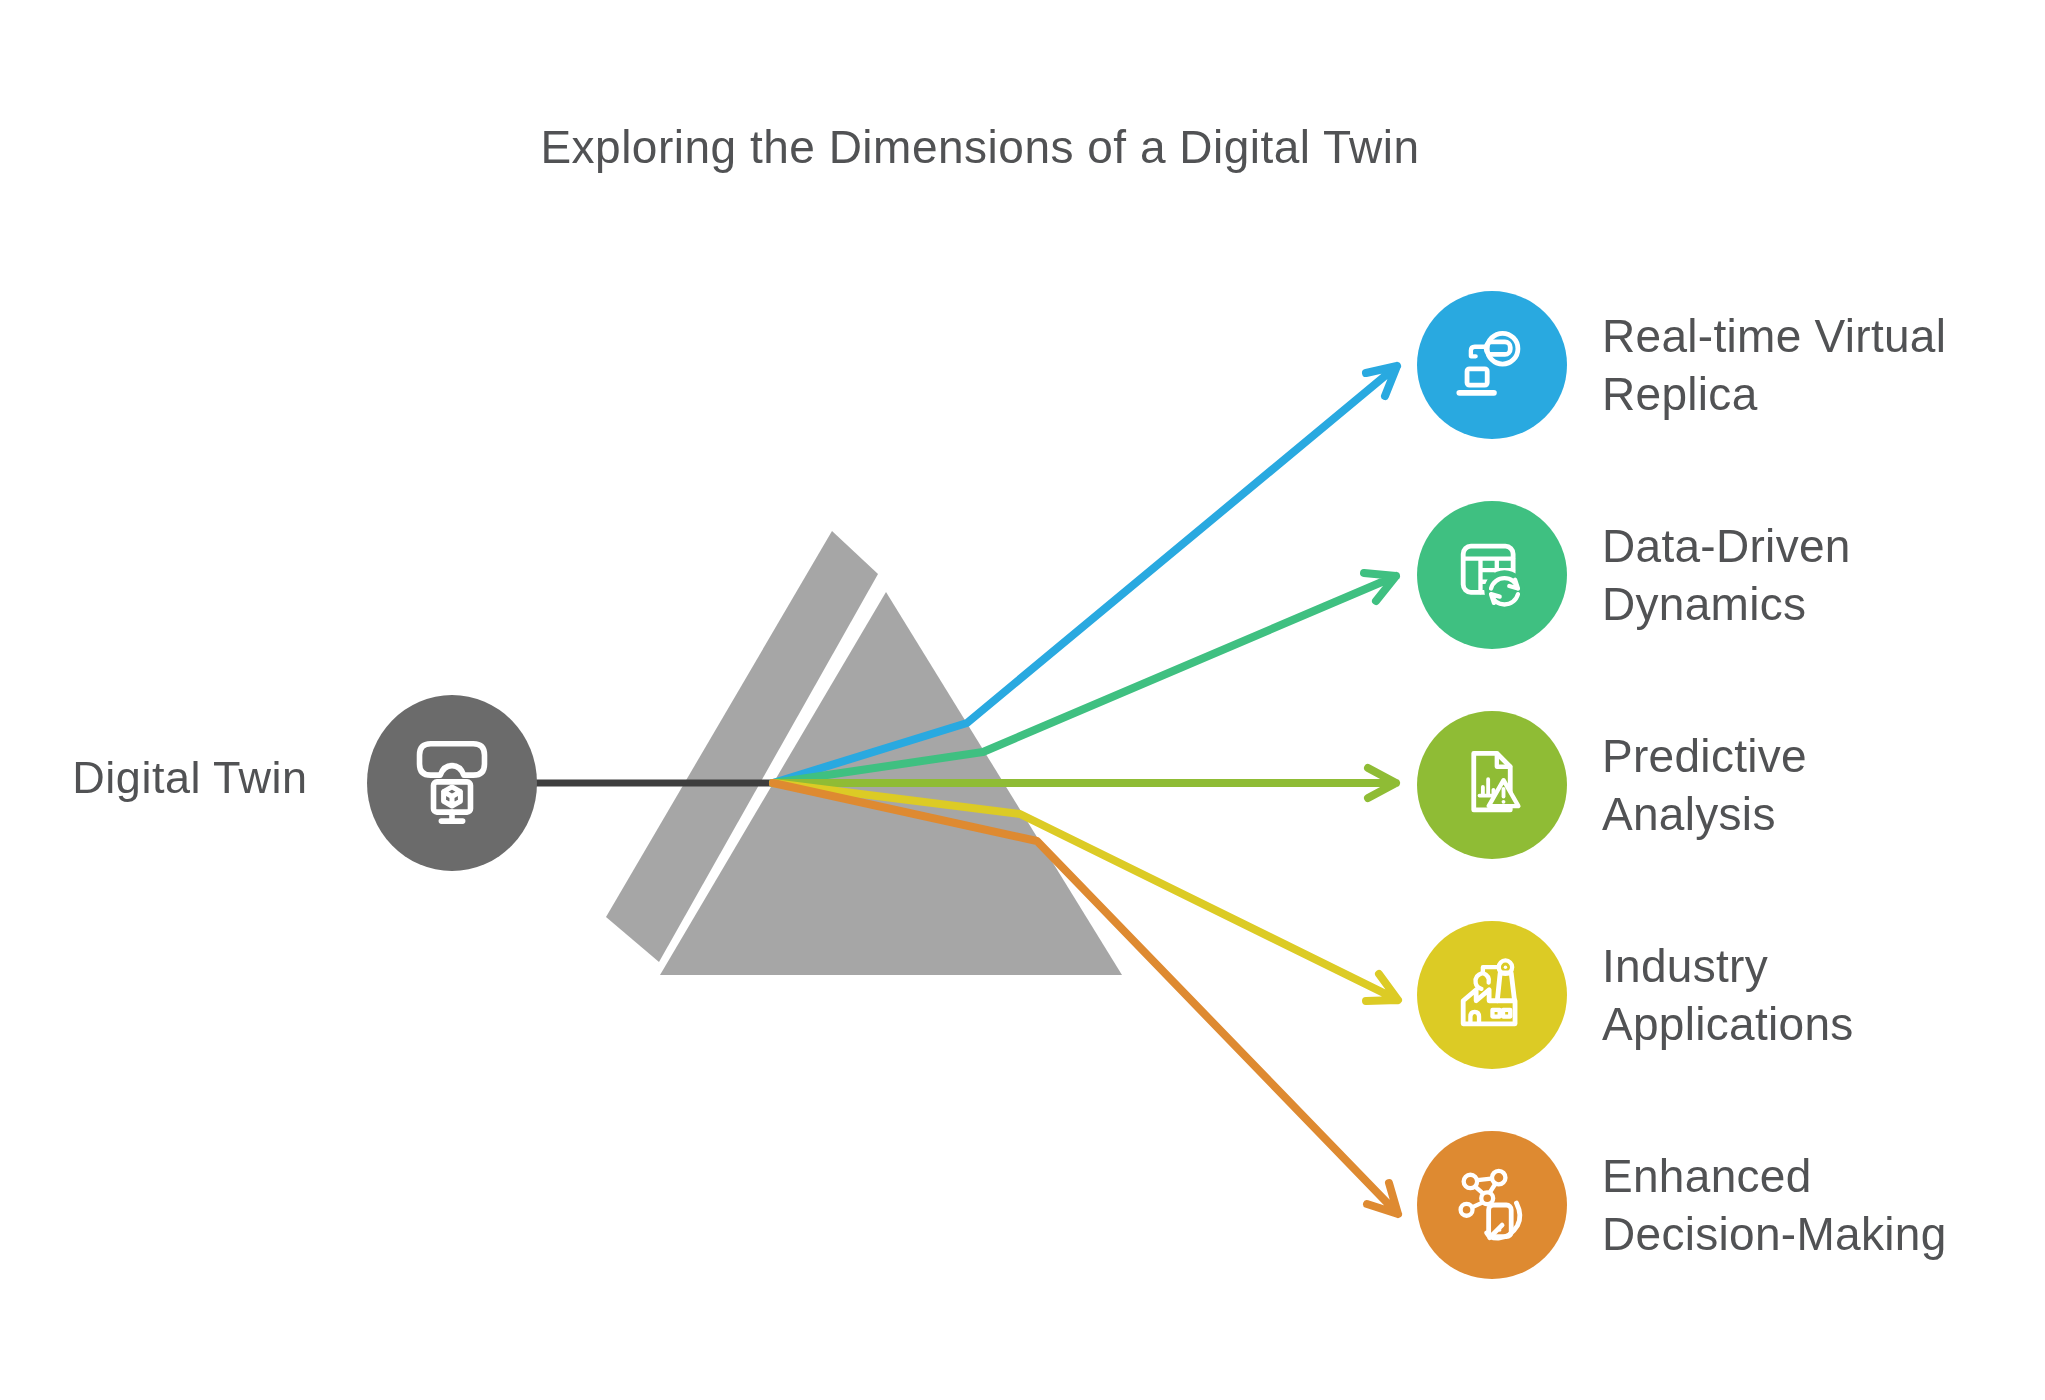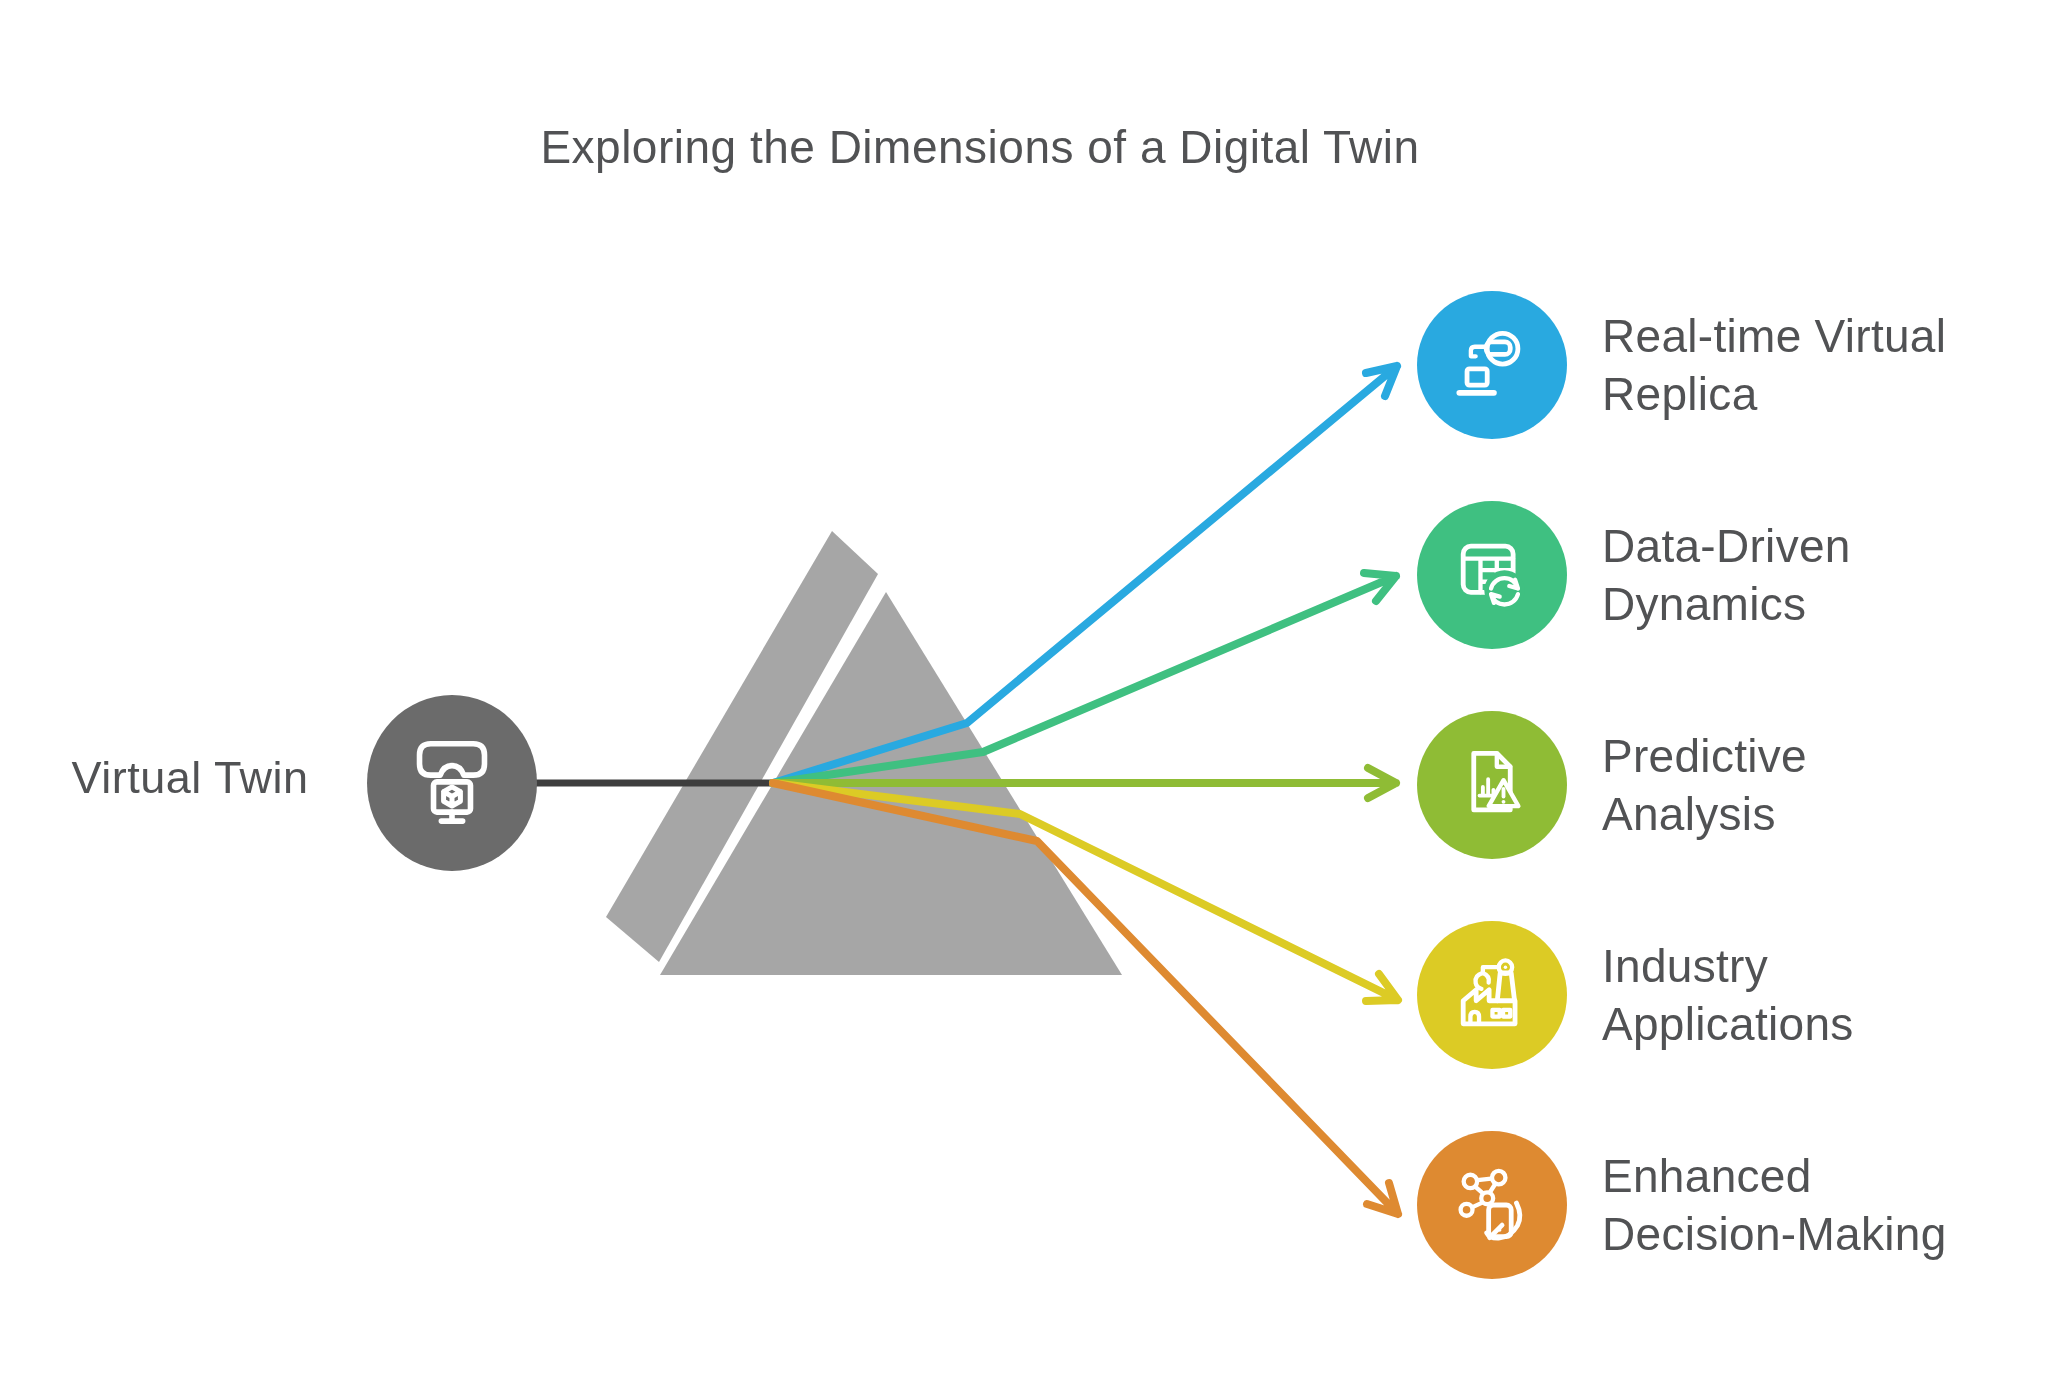--- a/index.html
+++ b/index.html
@@ -44,21 +44,21 @@
     <polygon points="832,531 878,574 659,962 606,917" fill="#A6A6A6"></polygon>
     <polygon points="886,592 660,975 1122,975" fill="#A6A6A6"></polygon>
     <path class="beam" d="M535 783 H773" stroke="#3E3E3E"></path>
     <path class="ray" d="M773 783 L967 723 L1397 366 M1366 373 L1397 366 L1385 396" stroke="#29A9E0"></path>
     <path class="ray" d="M773 783 L983 752 L1396 576 M1364 573 L1396 576 L1376 601" stroke="#3FC081"></path>
     <path class="ray" d="M773 783 L1396 783 M1368 768 L1396 783 L1368 798" stroke="#8FBC35"></path>
     <path class="ray" d="M773 783 L1020 814 L1398 1000 M1379 974 L1398 1000 L1366 1001" stroke="#DCCB25"></path>
     <path class="ray" d="M773 783 L1037 841 L1398 1214 M1389 1183 L1398 1214 L1367 1204" stroke="#DE8A31"></path>
   </svg>
 
-  <div class="src-label" style="color: rgb(81, 82, 84);">Virtual Twin</div>
+  <div class="src-label" style="color: rgb(81, 82, 84);">Digital Twin</div>
 
   <div class="node src-node" style="background: rgb(107, 107, 107);">
     <svg class="icon" width="112" height="112" viewBox="0 0 100 100">
       <path d="M31 15 H69 Q79 15 79 25 V33 Q79 43 69 43 H60.5 Q57.5 34.5 50 34.5 Q42.5 34.5 39.5 43 H31 Q21 43 21 33 V25 Q21 15 31 15 Z"></path>
       <rect x="33.5" y="49" width="33" height="27" rx="3"></rect>
       <path d="M50 76 V84 M40.5 84 H59.5"></path>
       <path class="thin" d="M50 53.5 L57.5 57.75 V66.25 L50 70.5 L42.5 66.25 V57.75 Z M42.5 57.75 L50 62 L57.5 57.75 M50 62 V70.5"></path>
     </svg>
   </div>
 

